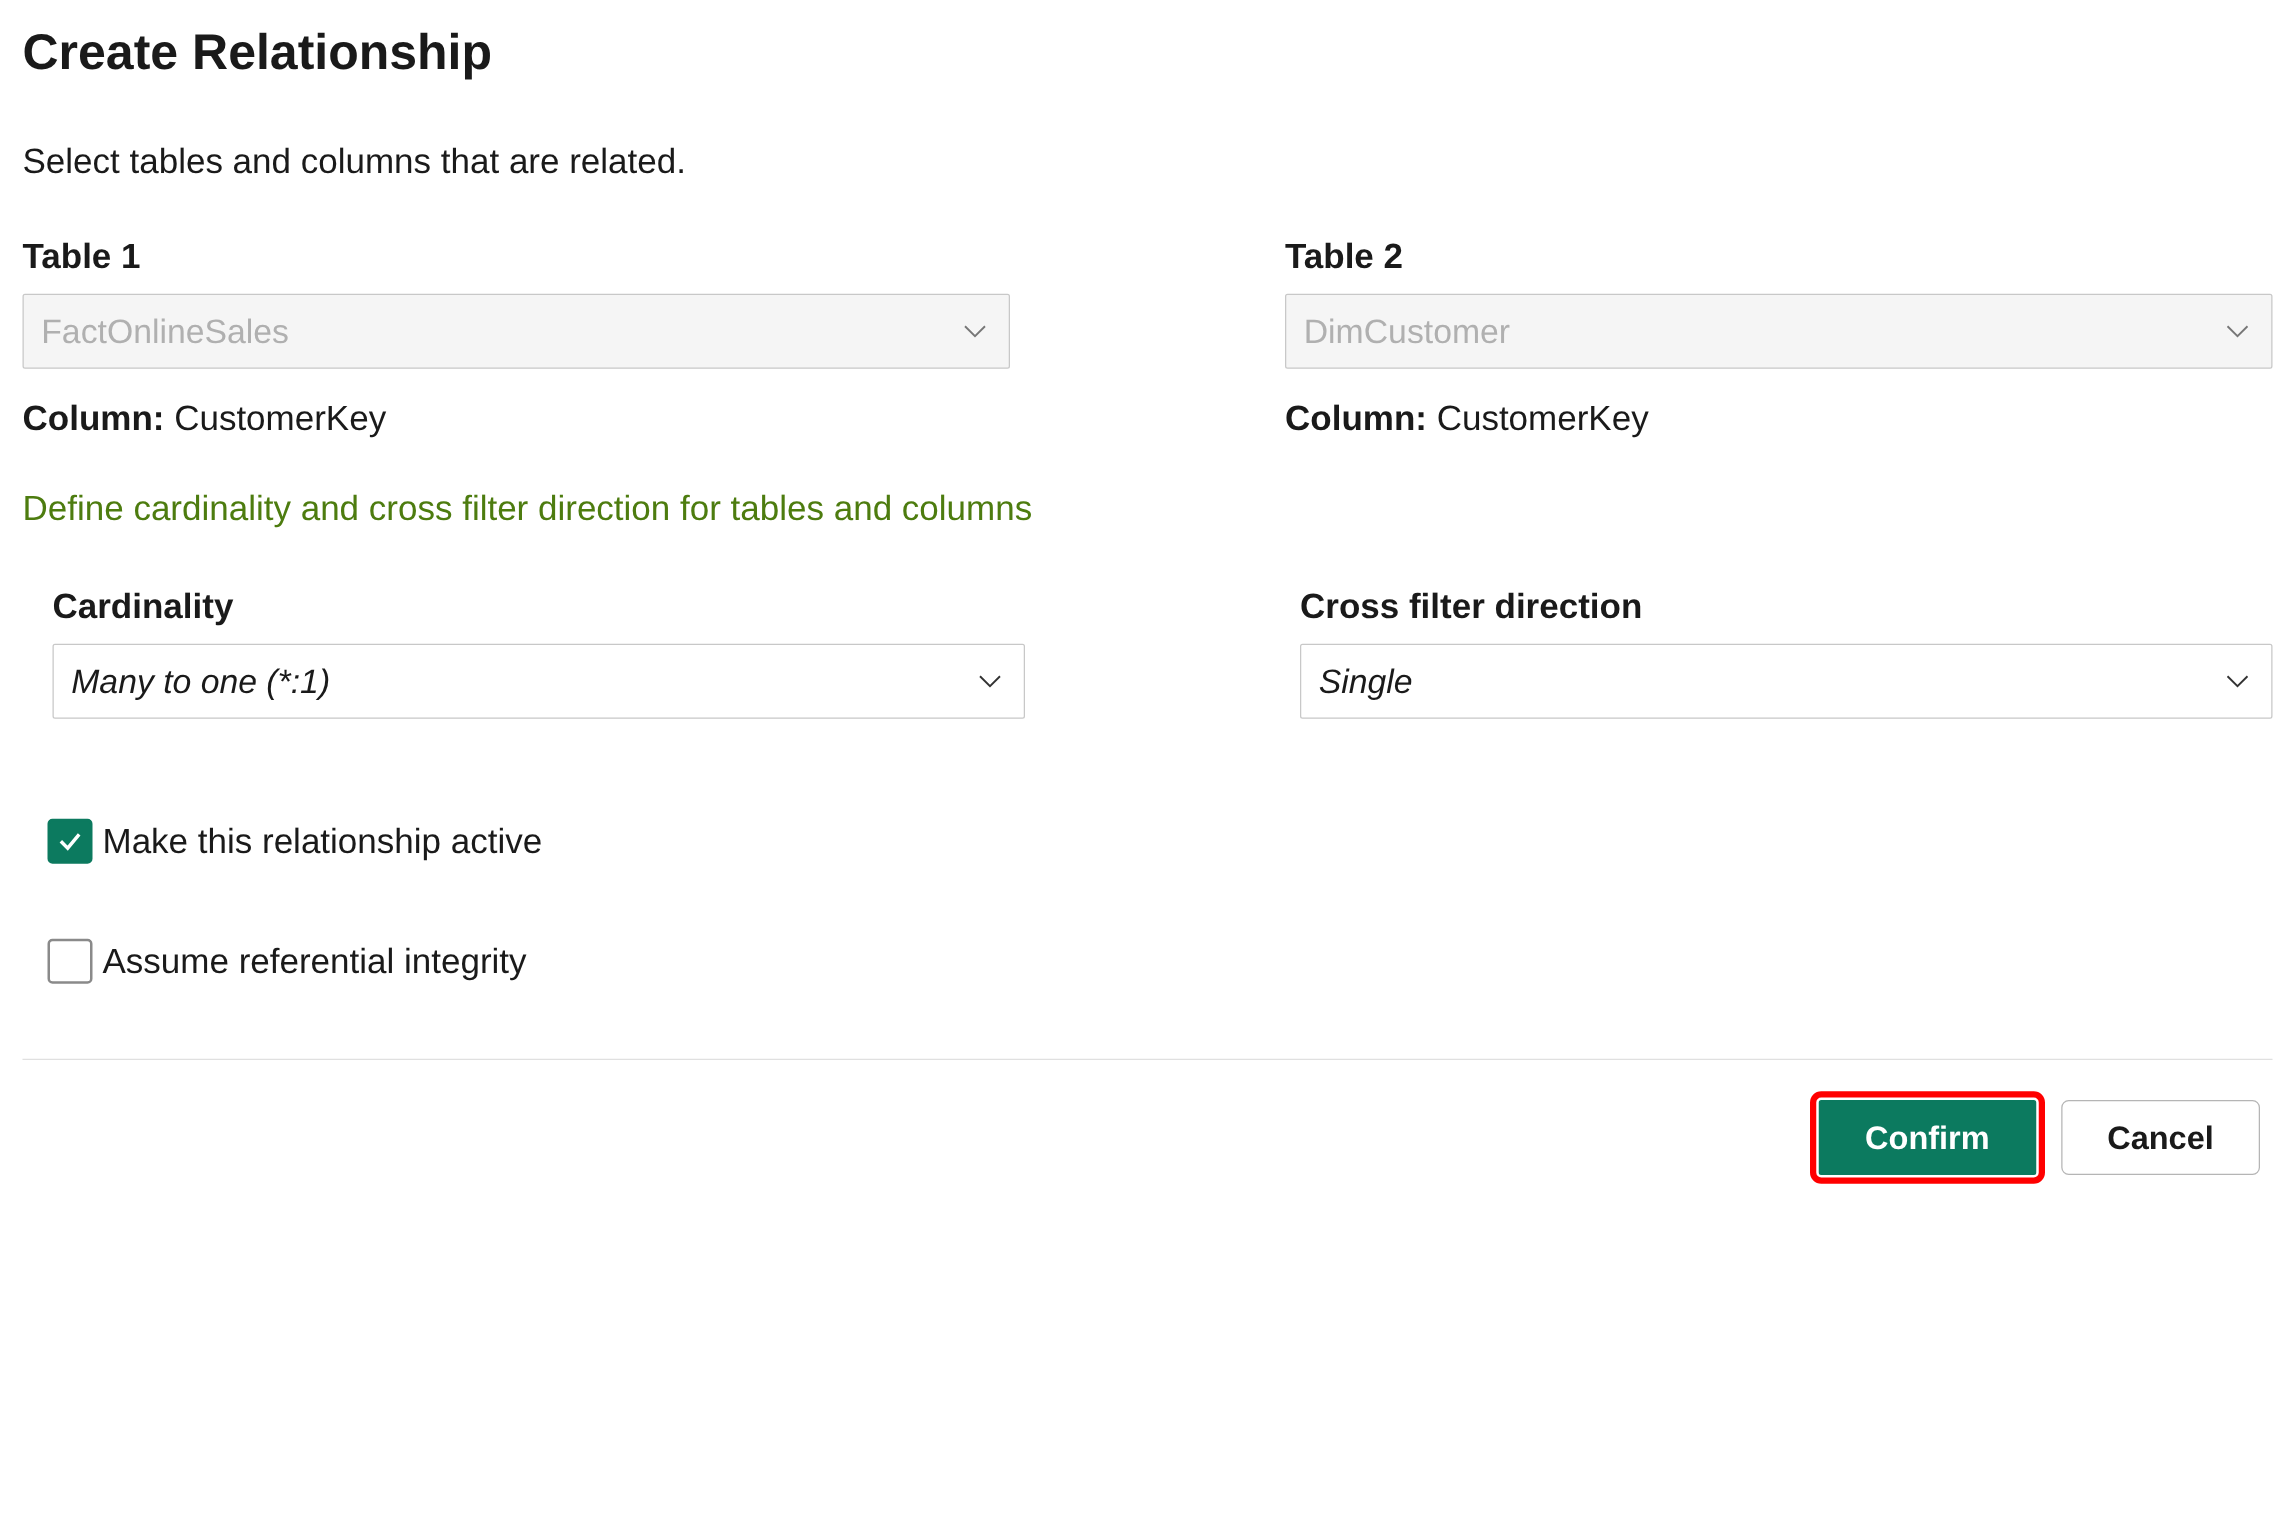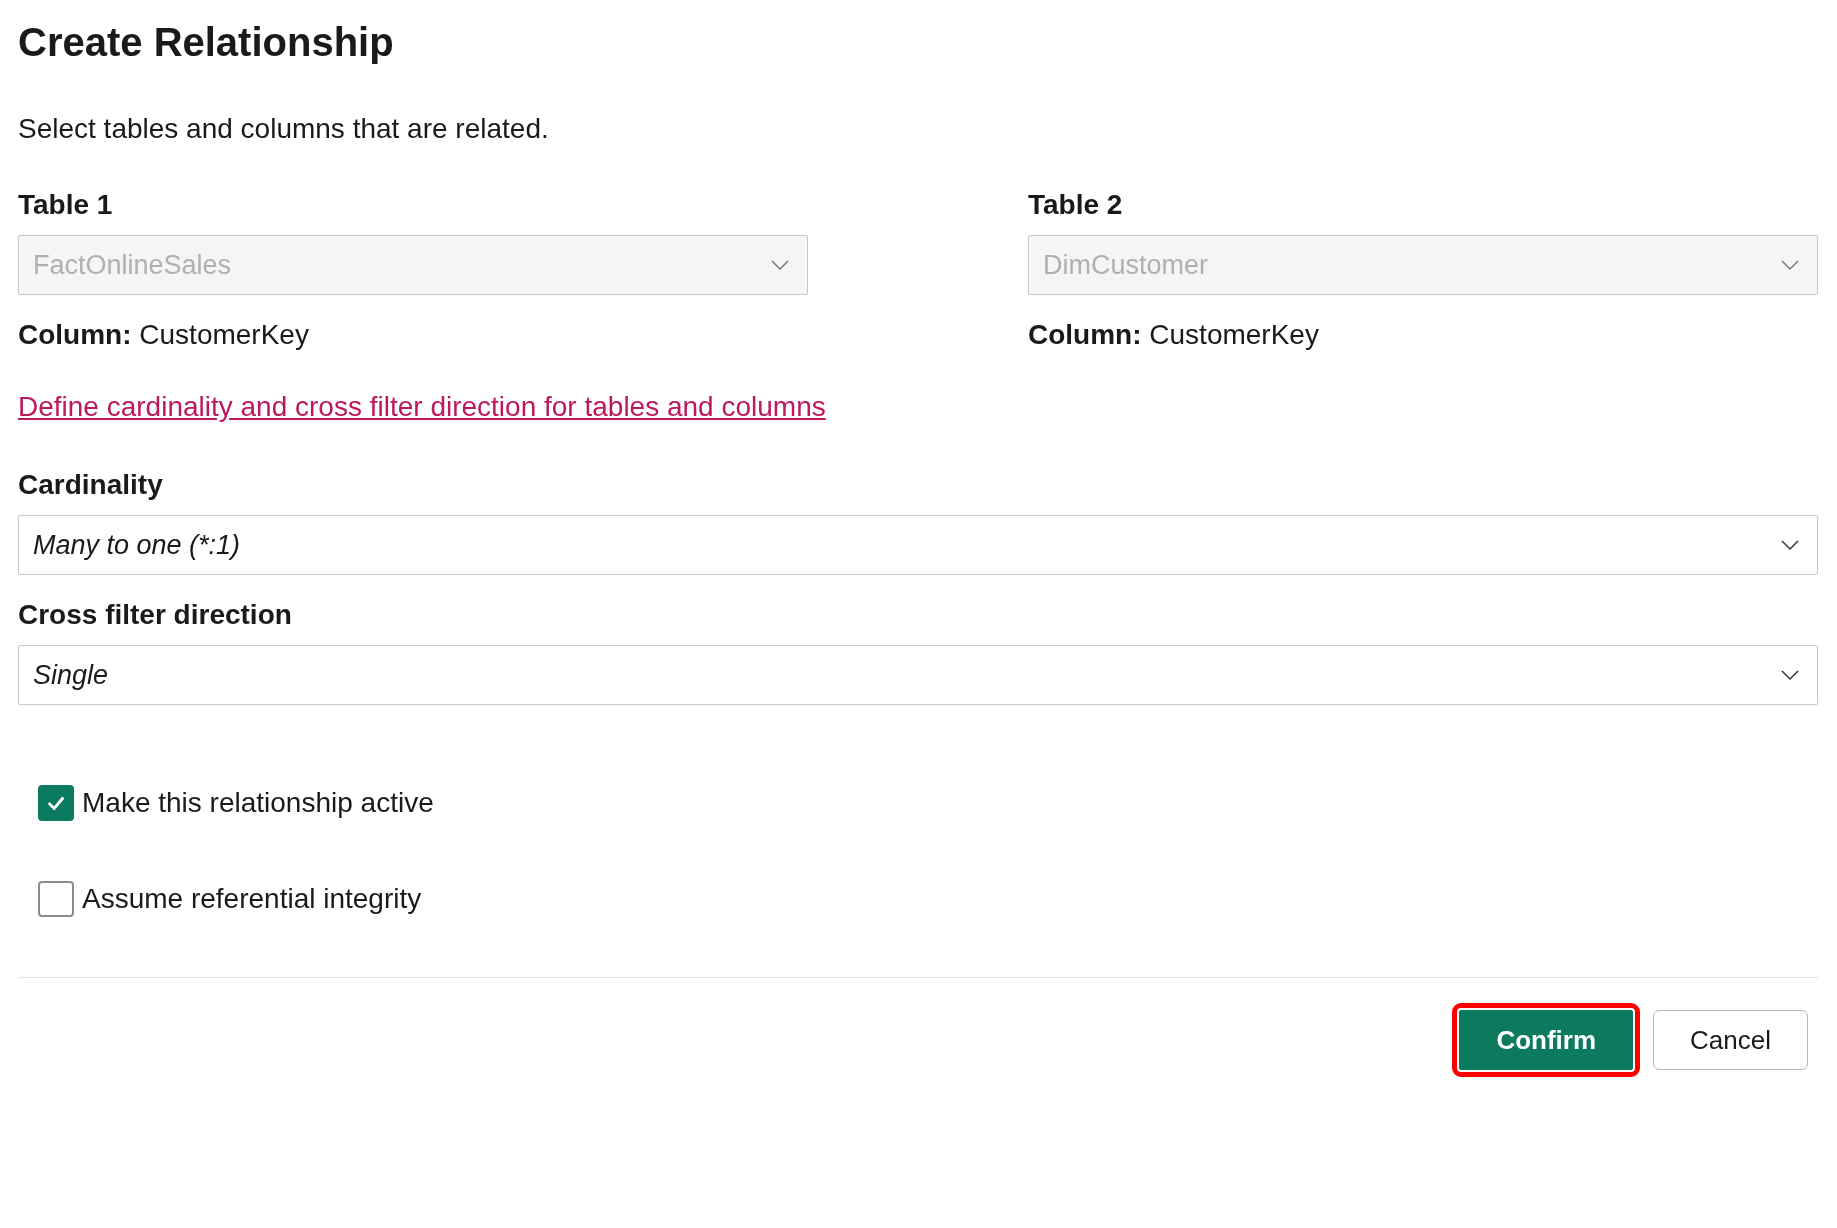--- a/index.html
+++ b/index.html
@@ -83,28 +83,28 @@
       font-size: 28px;
       color: #1a1a1a;
     }
     .column-row .bold {
       font-weight: 600;
     }
     .section-subtitle {
       font-size: 28px;
       font-weight: 400;
       margin-bottom: 46px;
-      color: #be185d;
-      text-decoration: underline;
+      color: #4d7c0f;
     }
     .two-col-options {
       display: grid;
-      grid-template-columns: 1fr;
+      grid-template-columns: 1fr 1fr;
       column-gap: 220px;
       margin-bottom: 56px;
+      margin-left: 24px;
     }
     .checkbox-row {
       display: flex;
       align-items: center;
       gap: 8px;
       margin-left: 20px;
       margin-bottom: 60px;
       cursor: pointer;
     }
     .checkbox-row:last-of-type {
@@ -159,21 +159,21 @@
     .btn-primary {
       background: #0c7a5f;
       color: #ffffff;
       border: 1px solid #0c7a5f;
       font-weight: 600;
     }
     .btn-secondary {
       background: #ffffff;
       color: #1a1a1a;
       border: 1px solid #b5b5b5;
-      font-weight: 400;
+      font-weight: 700;
     }
     .highlight-box {
       outline: 5px solid #ff0000;
       outline-offset: 2px;
       border-radius: 2px;
     }
   </style>
 </head>
 <body>
 

